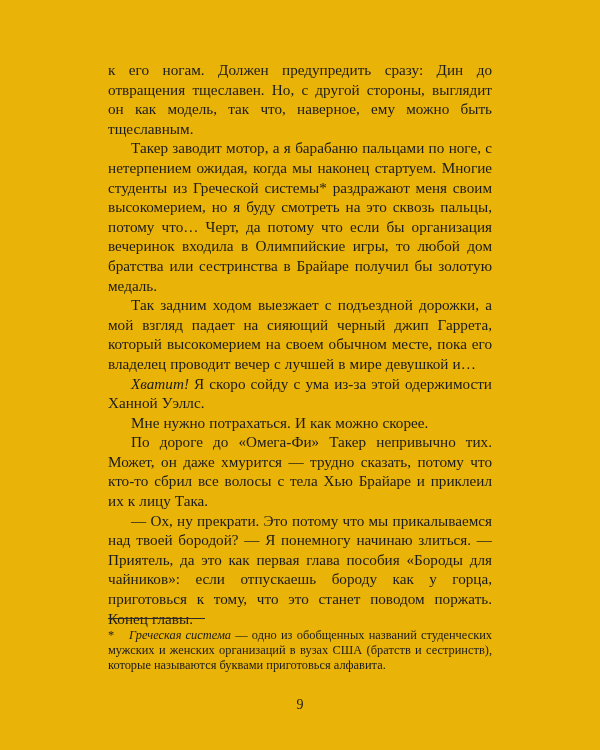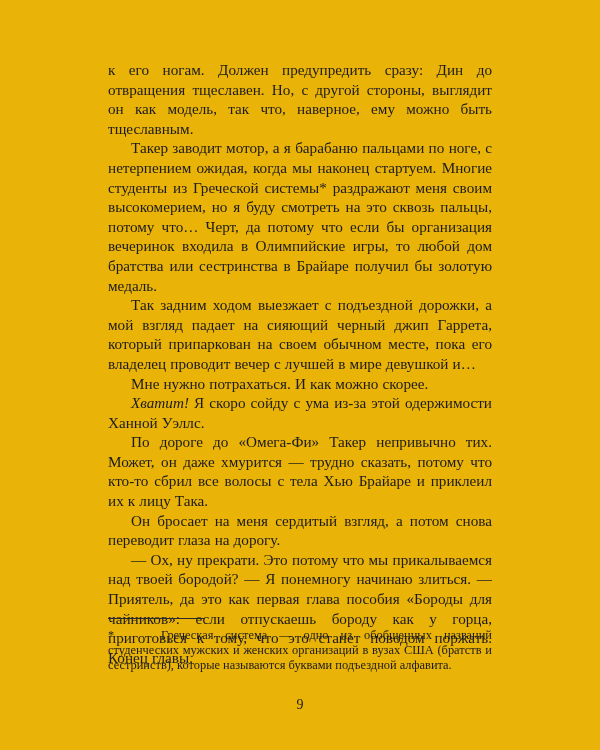--- a/index.html
+++ b/index.html
@@ -56,49 +56,48 @@
     line-height: 15.2px;
     text-align: justify;
     text-indent: 0;
   }
   .footnote .fn-marker {
     display: inline-block;
     width: 21px;
     vertical-align: baseline;
   }
   .footnote .ital {
-    margin-left: 32px;
+    font-style: italic;
   }
   .page-number {
     position: absolute;
     left: 0;
     top: 697px;
     width: 600px;
     text-align: center;
     font-size: 14px;
     line-height: 16px;
     color: #1b1b1b;
   }
 </style>
 </head>
 <body>
 
 <div class="page">
 
   <div class="text-block">
     <p class="para no-indent">к его ногам. Должен предупредить сразу: Дин до отвращения тщеславен. Но, с другой стороны, выглядит он как модель, так что, наверное, ему можно быть тщеславным.</p>
     <p class="para">Такер заводит мотор, а я барабаню пальцами по ноге, с нетерпением ожидая, когда мы наконец стартуем. Многие студенты из Греческой системы* раздражают меня своим высокомерием, но я буду смотреть на это сквозь пальцы, потому что… Черт, да потому что если бы организация вечеринок входила в Олимпийские игры, то любой дом братства или сестринства в Брайаре получил бы золотую медаль.</p>
-    <p class="para">Так задним ходом выезжает с подъездной дорожки, а мой взгляд падает на сияющий черный джип Гаррета, который припаркован на своем обычном месте, пока его владелец проводит вечер с лучшей в мире девушкой и…</p>
+    <p class="para">Так задним ходом выезжает с подъездной дорожки, а мой взгляд падает на сияющий черный джип Гаррета, который высокомерием на своем обычном месте, пока его владелец проводит вечер с лучшей в мире девушкой и…</p>
+    <p class="para"><span class="ital">Хватит!</span><span> Я скоро сойду с ума из-за этой одержимости Ханной Уэллс.</span></p>
     <p class="para">Мне нужно потрахаться. И как можно скорее.</p>
-    <p class="para"><span class="ital">Хватит!</span><span> Я скоро сойду с ума из-за этой одержимости Ханной Уэллс.</span></p>
     <p class="para">По дороге до «Омега-Фи» Такер непривычно тих. Может, он даже хмурится — трудно сказать, потому что кто-то сбрил все волосы с тела Хью Брайаре и приклеил их к лицу Така.</p>
-    <p class="para">Он бросает на меня сердитый взгляд, а потом снова переводит глаза на дорогу.</p>
     <p class="para">— Ох, ну прекрати. Это потому что мы прикалываемся над твоей бородой? — Я понемногу начинаю злиться. — Приятель, да это как первая глава пособия «Бороды для чайников»: если отпускаешь бороду как у горца, приготовься к тому, что это станет поводом поржать. Конец главы.</p>
   </div>
 
   <div class="footnote-zone">
     <div class="footnote-rule"></div>
-    <p class="footnote"><span class="fn-marker">*</span><span class="ital">Греческая система</span><span> — одно из обобщенных названий студенческих мужских и женских организаций в вузах США (братств и сестринств), которые называются буквами подъездной алфавита.</span></p>
+    <p class="footnote"><span class="fn-marker">*</span><span class="ital">Греческая система</span><span> — одно из обобщенных названий студенческих мужских и женских организаций в вузах США (братств и сестринств), которые называются буквами приготовься алфавита.</span></p>
   </div>
 
   <div class="page-number">9</div>
 
 </div>
 
 </body></html>

